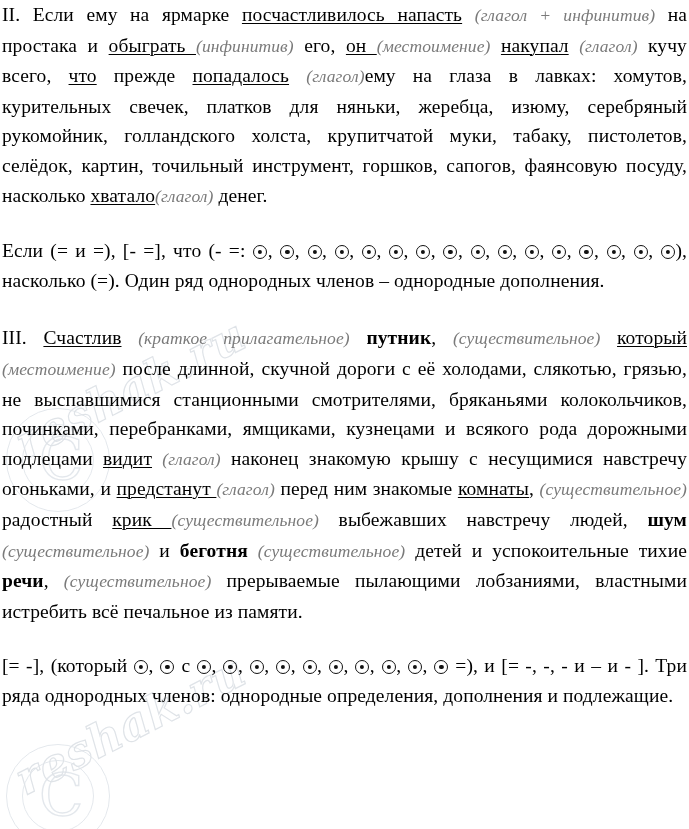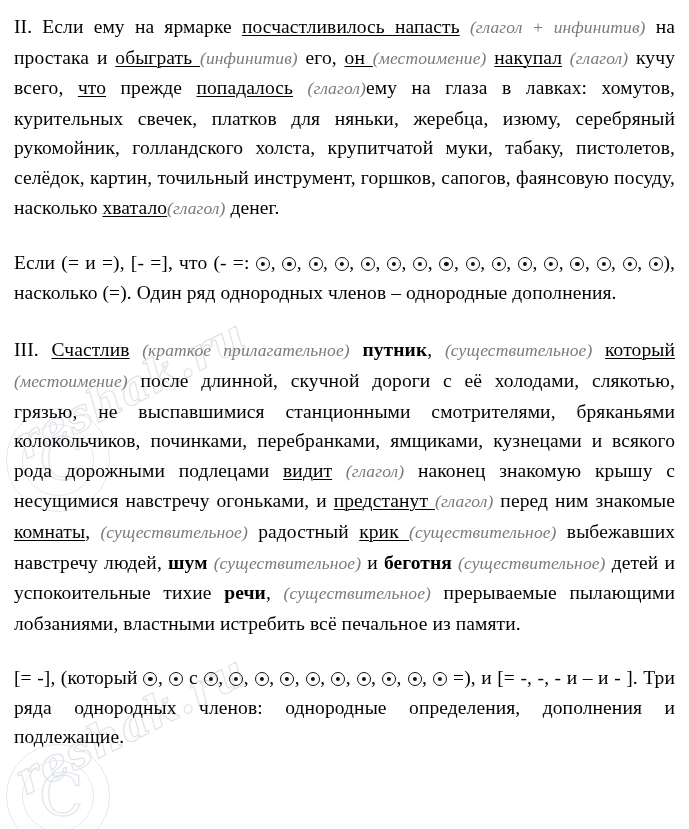--- a/index.html
+++ b/index.html
@@ -13,21 +13,21 @@
     position: relative;
     overflow: hidden;
     font-family: "Liberation Serif", "DejaVu Serif", serif;
     color: #000000;
   }
 
   .page {
     position: relative;
     width: 689px;
     height: 829px;
-    padding: 12px;
+    padding: 0;
     box-sizing: border-box;
     z-index: 2;
   }
 
   .para {
     font-size: 19.5px;
     line-height: 29.6px;
     text-align: justify;
     text-justify: inter-word;
     margin: 0;

